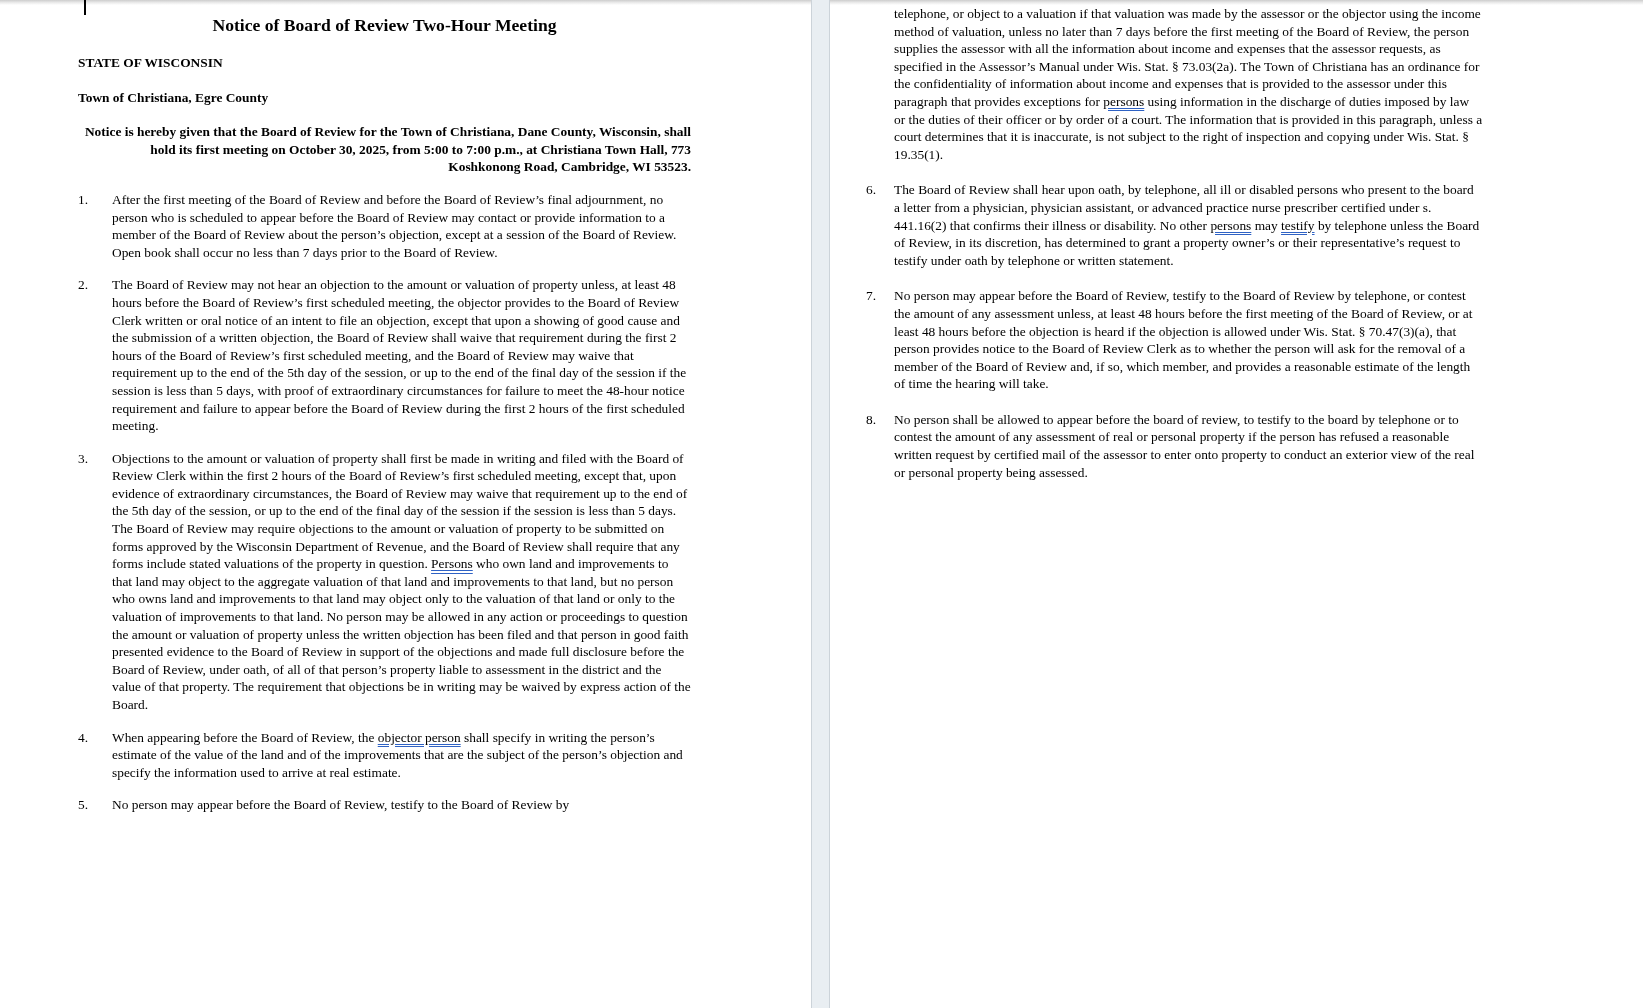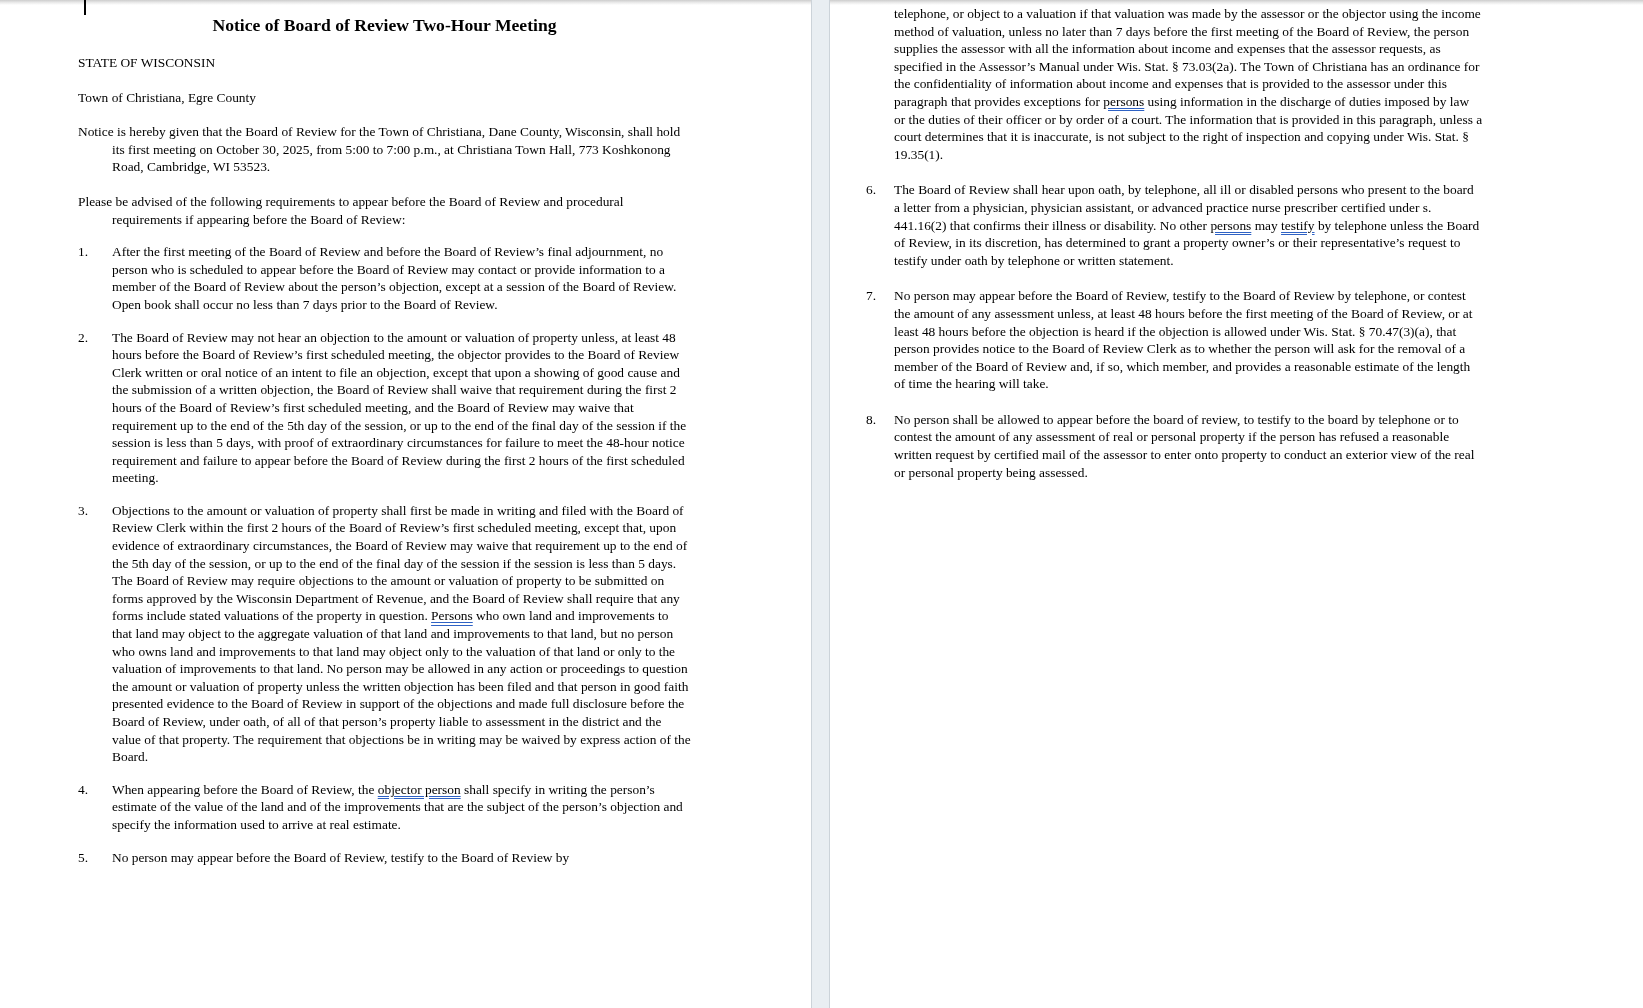--- a/index.html
+++ b/index.html
@@ -20,23 +20,23 @@
     border-left:1px solid #ccd3d9; border-right:1px solid #ccd3d9;
     box-sizing:border-box;
   }
   .page-left  { position:absolute; left:78px;  top:12px; width:613px; }
   .page-right { position:absolute; left:866px; top:5px;  width:617px; }
   .title {
     font-size:17.6px; font-weight:bold; text-align:center;
     margin:2px 0 17px 0; line-height:23px;
   }
   .para, .list-item, .cont, .closing { font-size:13.4px; line-height:17.6px; }
-  .para { margin:17px 0 0 0; }
+  .para { margin:17px 0 0 0;font-weight:bold; }
   .first-para { margin-top:0; }
-  .hang { padding-left:34px; text-indent:-34px; }
+  .hang { padding-left:34px; text-indent:-34px;text-align:right; }
   .list { margin:0; }
   .list-item { display:flex; margin-top:15px; }
   .num { flex:0 0 34px; width:34px; }
   .page-right .num { flex:0 0 28px; width:28px; }
   .item-body { flex:1; }
   .cont { margin:0 0 0 28px; }
   .page-right .list-item { margin-top:18px; }
   .closing-date { margin:37px 0 0 0; }
   .closing-by { margin:17px 0 0 0; }
   .gc {
@@ -52,21 +52,20 @@
 <div class="canvas">
   <div class="top-shade"></div>
   <div class="caret"></div>
   <div class="divider"></div>
 
   <div class="page-left">
     <div class="title">Notice of Board of Review Two-Hour Meeting</div>
     <p class="para first-para">STATE OF WISCONSIN</p>
     <p class="para">Town of Christiana, Egre County</p>
     <p class="para hang"><span>Notice is hereby given that the Board of Review for the Town of Christiana, Dane County, Wisconsin, shall hold its first meeting on October 30, 2025, from 5:00 to 7:00 p.m., at Christiana Town Hall, 773 Koshkonong Road, Cambridge, WI 53523.</span></p>
-    <p class="para hang"><span>Please be advised of the following requirements to appear before the Board of Review and procedural requirements if appearing before the Board of Review:</span></p>
     <div class="list">
 
         <div class="list-item">
           <span class="num">1.</span>
           <span class="item-body"><span>After the first meeting of the Board of Review and before the Board of Review’s final adjournment, no person who is scheduled to appear before the Board of Review may contact or provide information to a member of the Board of Review about the person’s objection, except at a session of the Board of Review. Open book shall occur no less than 7 days prior to the Board of Review.</span></span>
         </div>
 
         <div class="list-item">
           <span class="num">2.</span>
           <span class="item-body"><span>The Board of Review may not hear an objection to the amount or valuation of property unless, at least 48 hours before the Board of Review’s first scheduled meeting, the objector provides to the Board of Review Clerk written or oral notice of an intent to file an objection, except that upon a showing of good cause and the submission of a written objection, the Board of Review shall waive that requirement during the first 2 hours of the Board of Review’s first scheduled meeting, and the Board of Review may waive that requirement up to the end of the 5th day of the session, or up to the end of the final day of the session if the session is less than 5 days, with proof of extraordinary circumstances for failure to meet the 48-hour notice requirement and failure to appear before the Board of Review during the first 2 hours of the first scheduled meeting.</span></span>

